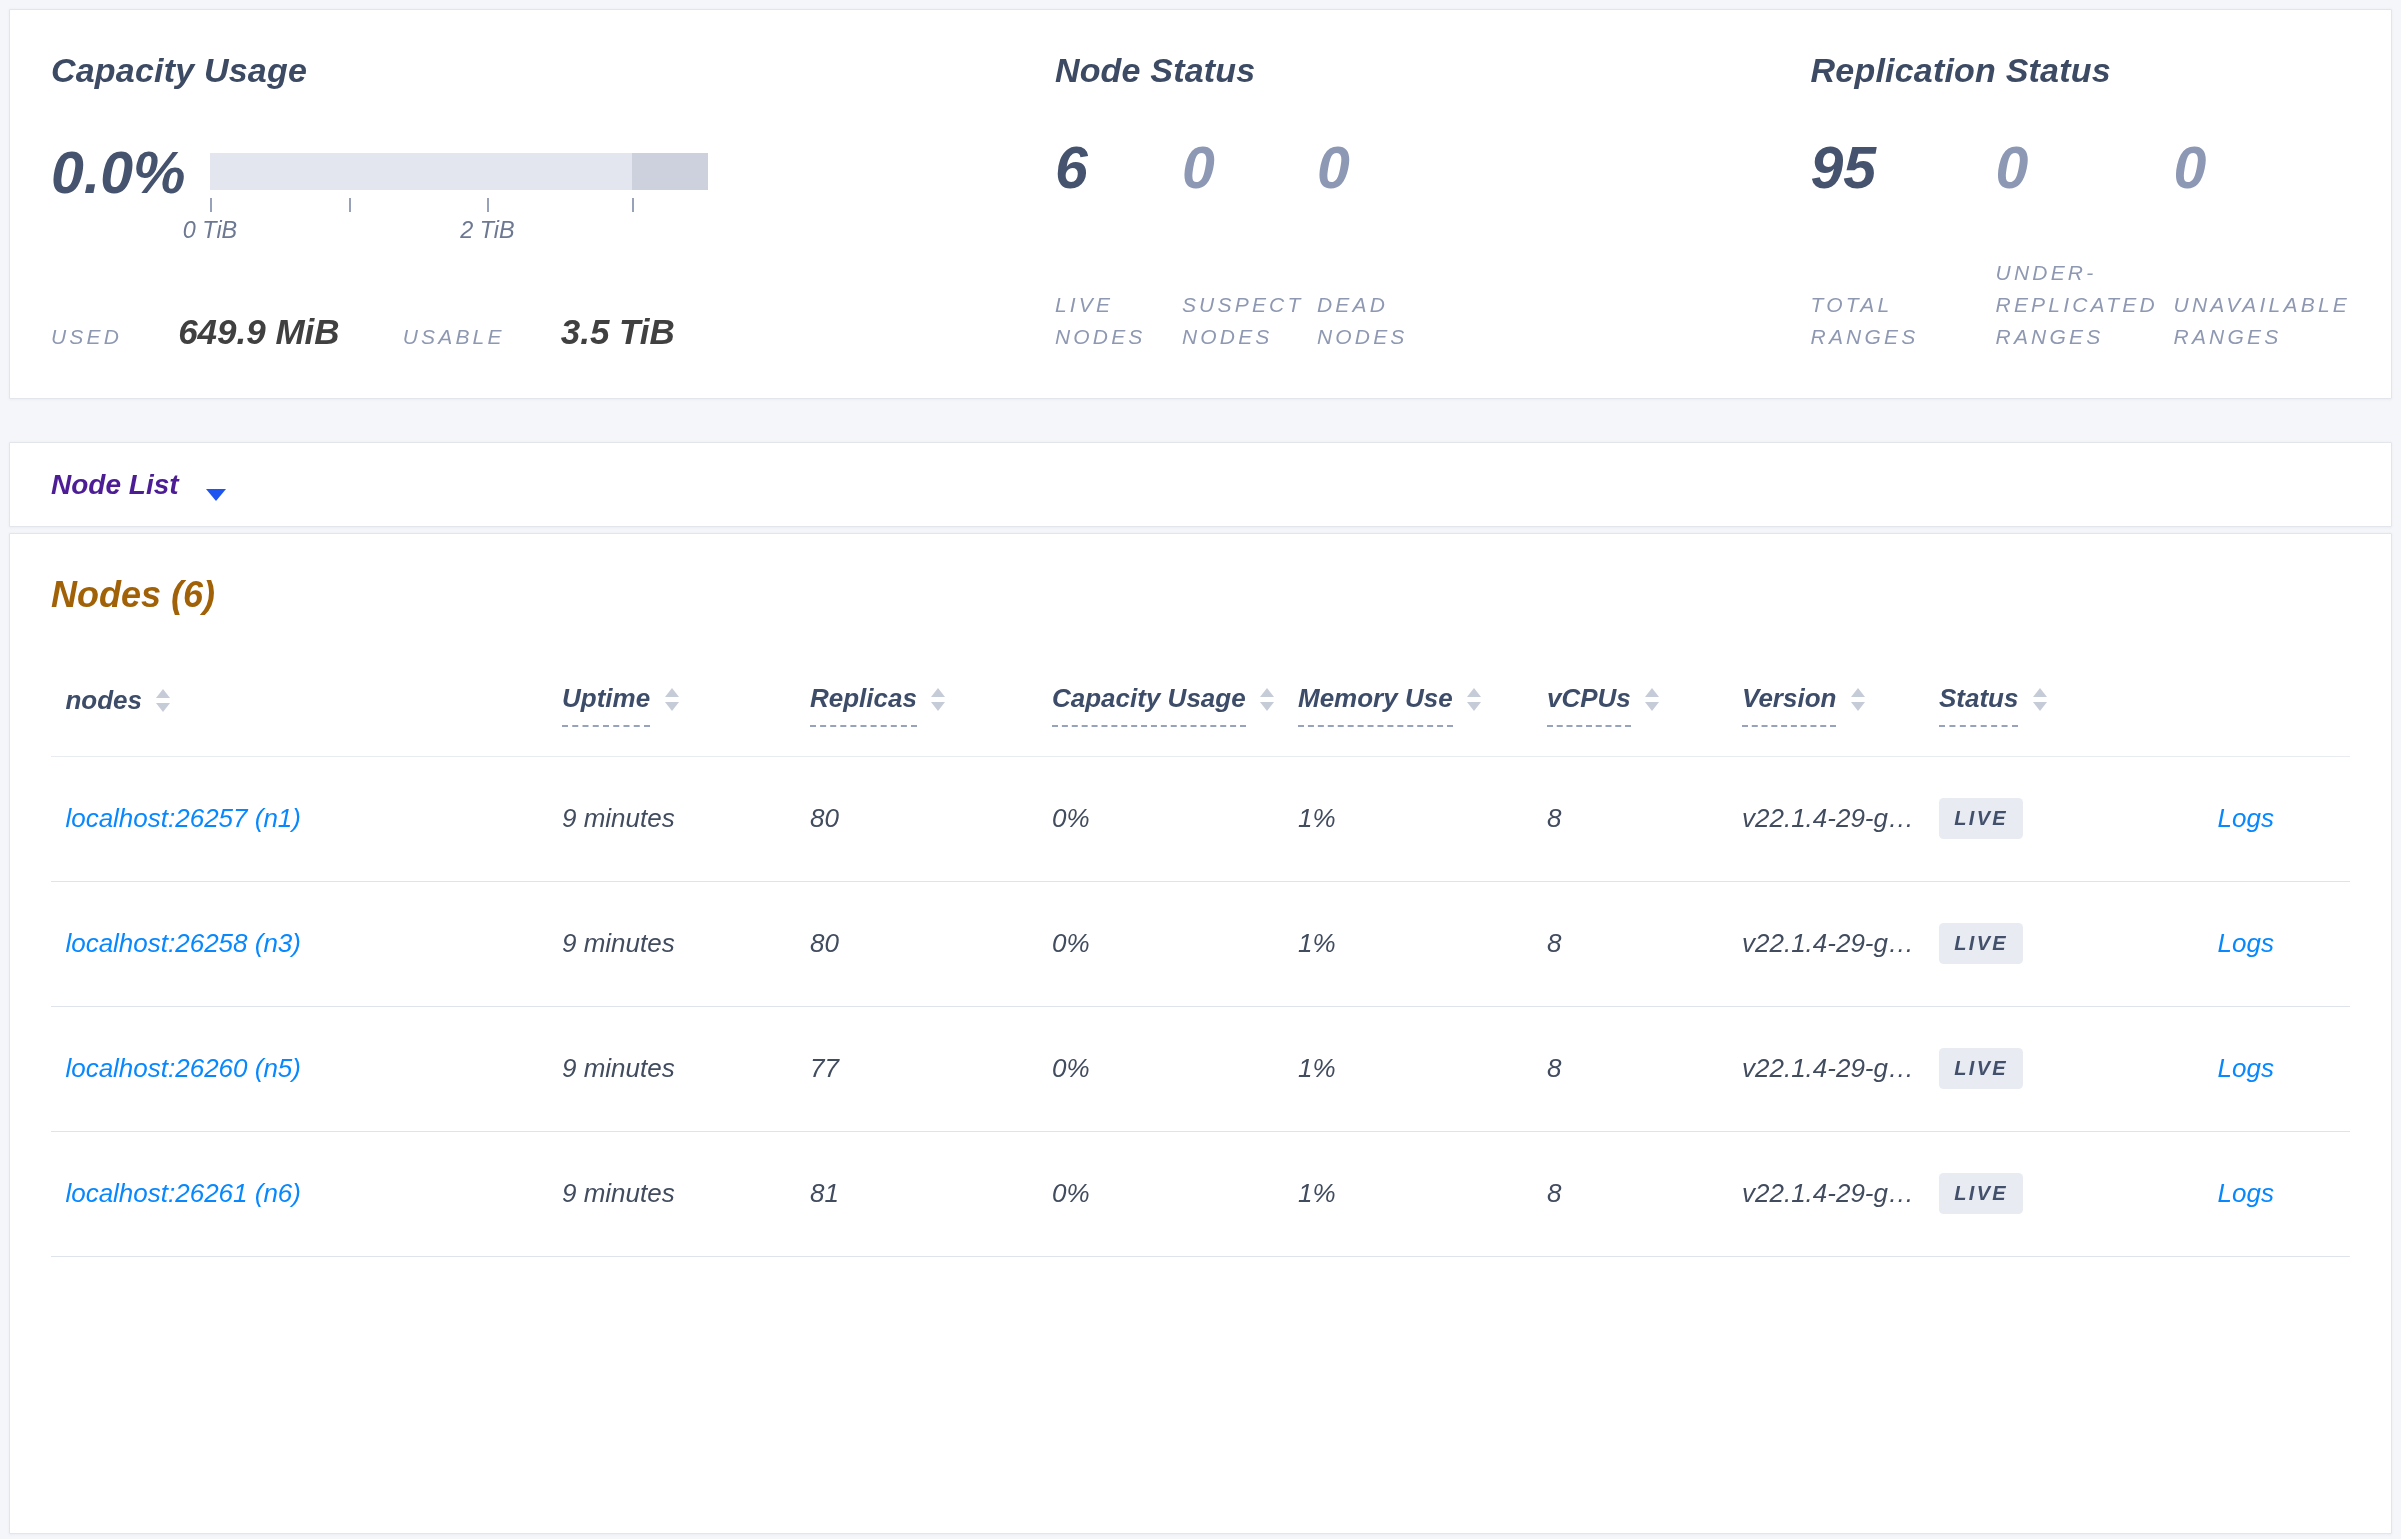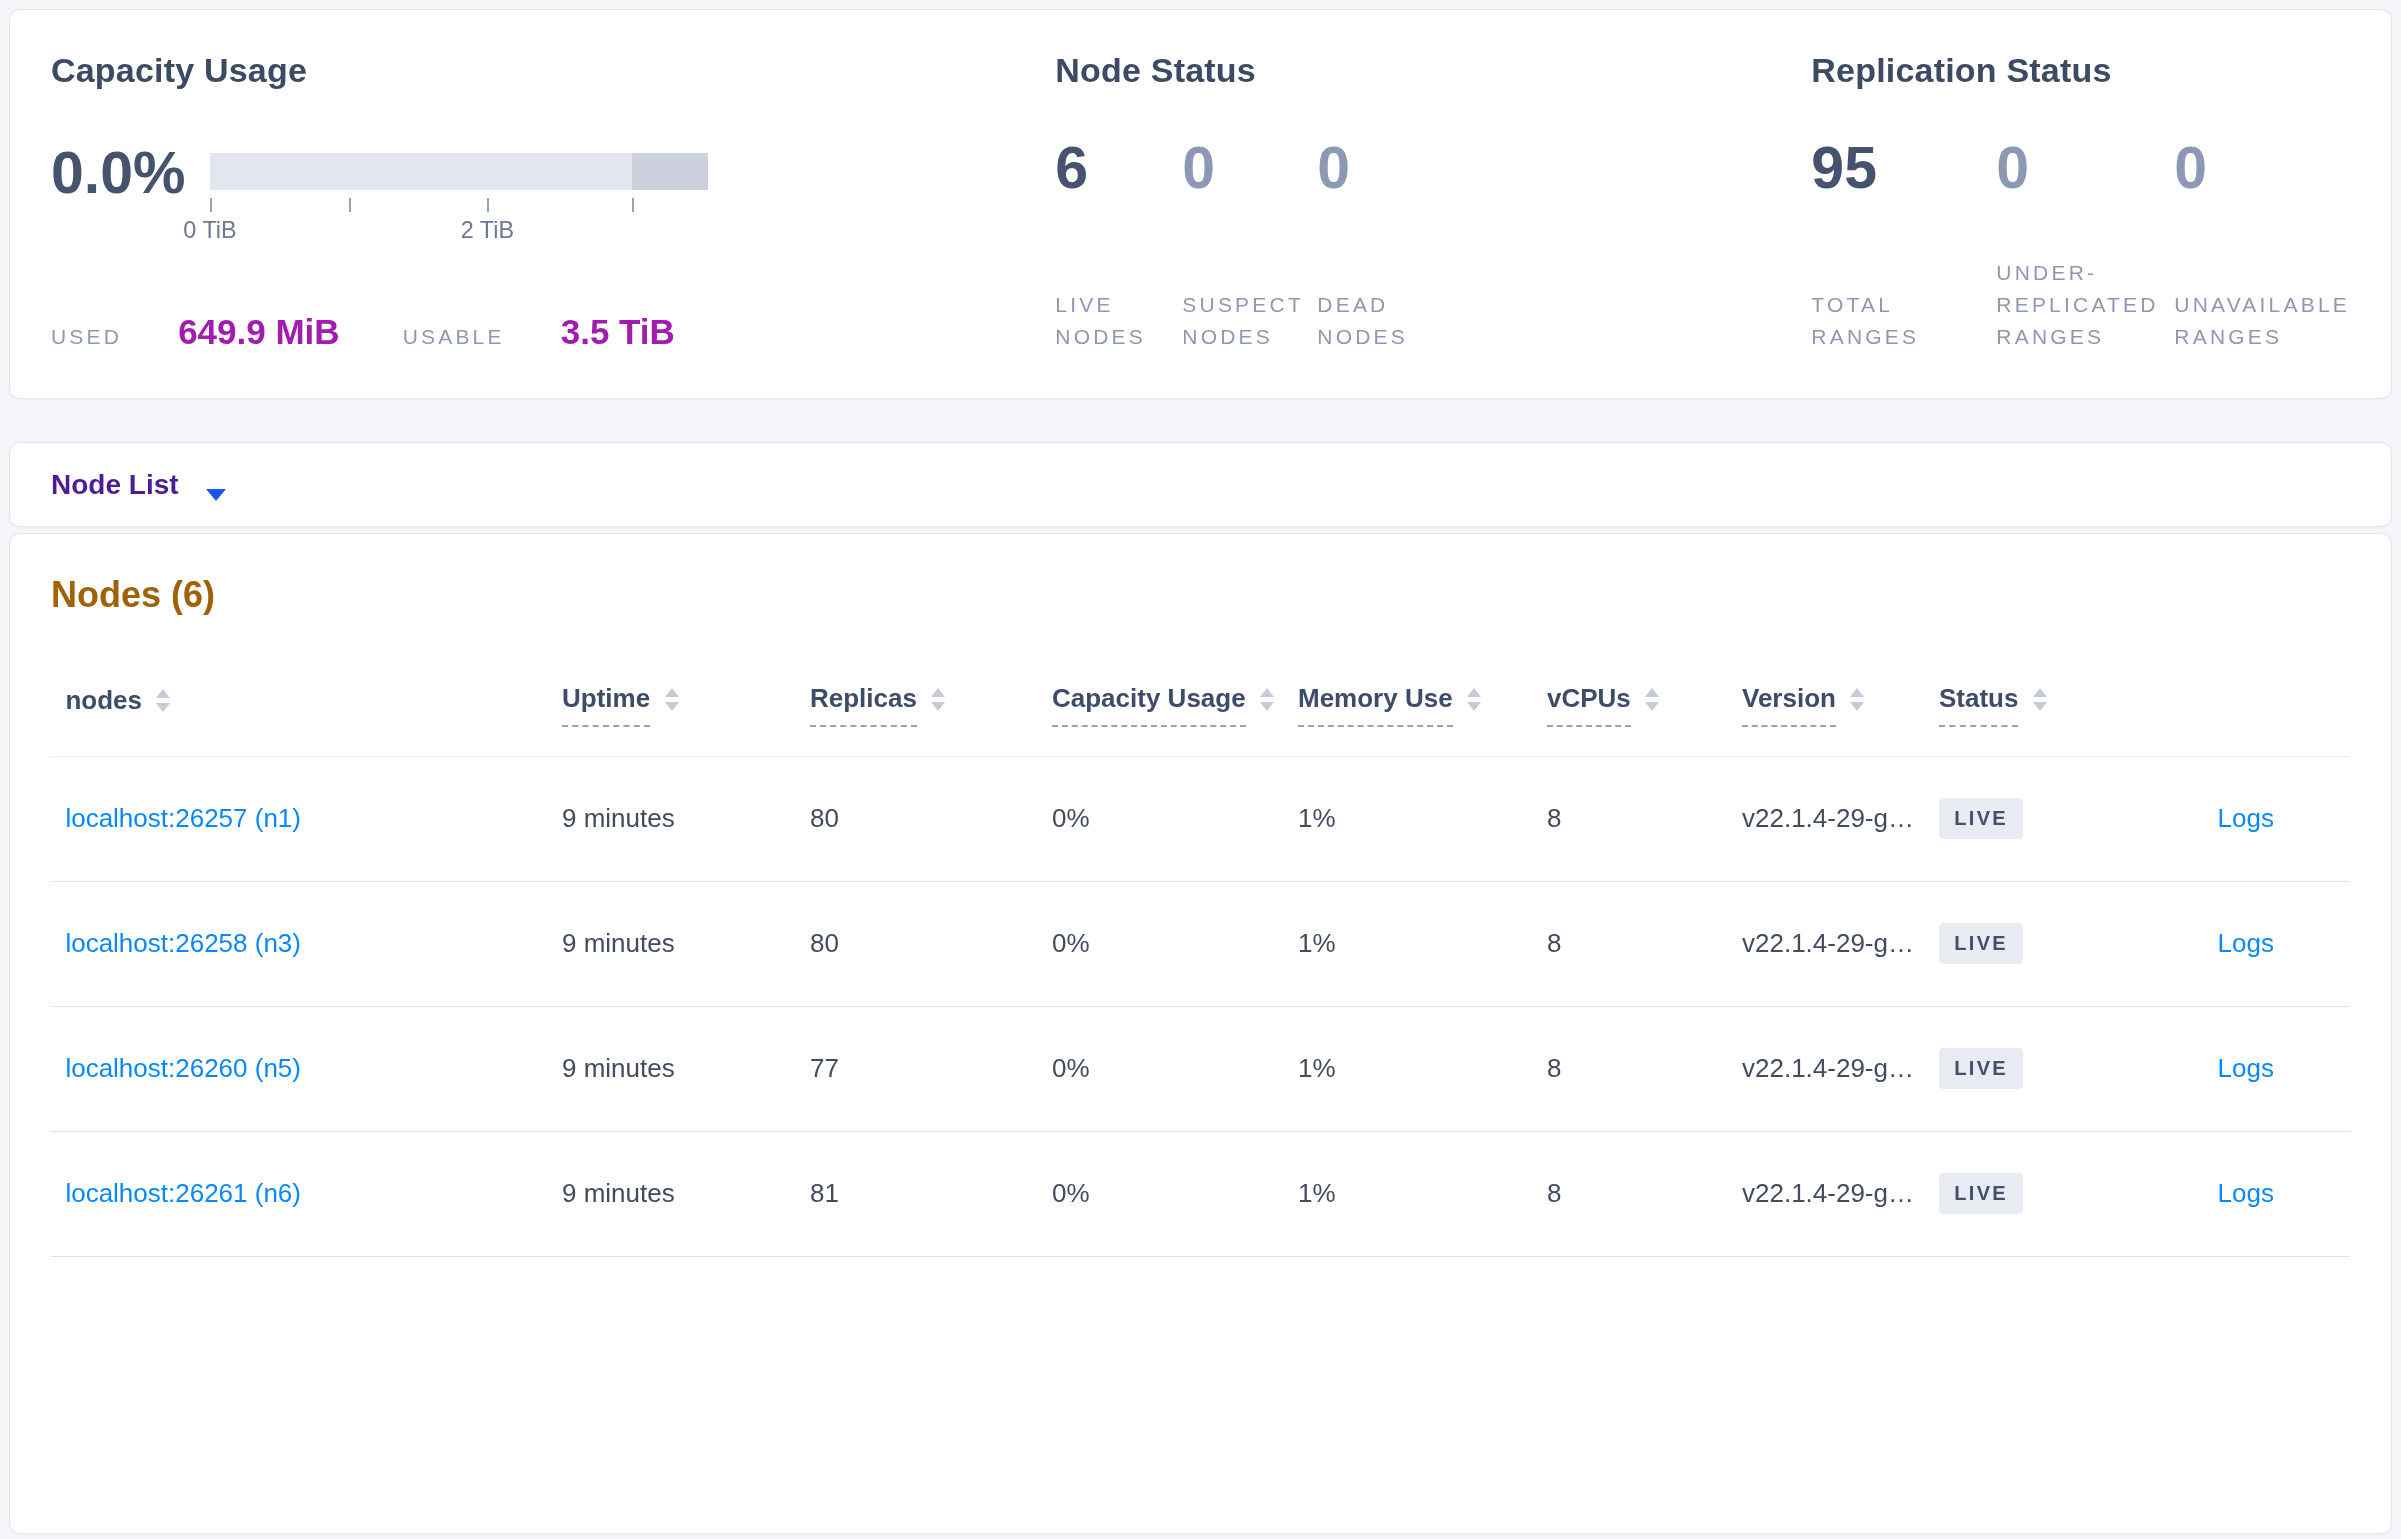--- a/index.html
+++ b/index.html
@@ -6,22 +6,23 @@
   html,body { width:2401px; height:1540px; overflow:hidden; }
   body {
     background:#f4f6fa;
     font-family:"Liberation Sans", sans-serif;
     color:#424c5f;
   }
   .page { padding:9px 9px 0 9px; }
   .card {
     background:#ffffff;
     border:0.9px solid #e2e5eb;
-    border-radius:11px;
+    border-radius:1px;
     box-shadow:0 0.9px 2.7px rgba(56,66,89,0.05);
+    font-style:italic;
   }
 
   
   .summary-card {
     height:390px;
     display:flex;
     padding:41px 41px 45px 41px;
   }
   .sec { display:flex; flex-direction:column; height:100%; }
   .sec-capacity { width:1007px; }
@@ -52,21 +53,21 @@
     position:absolute; top:27px; transform:translateX(-50%);
     font-size:23.4px; color:#6d7892; white-space:nowrap;
   }
   .cap-tick-label.t0 { left:0; }
   .cap-tick-label.t2 { left:55.7%; }
 
   .cap-stats { margin-top:auto; display:flex; align-items:baseline; }
   .mini-label {
     font-size:21px; letter-spacing:3.2px; color:#8e98b2; white-space:pre-line; line-height:32px;
   }
-  .big-val { font-size:35px; font-weight:700; color:#a21caf; }
+  .big-val { font-size:35px; font-weight:700; color:#404040; }
   .cap-stats .big-val { margin-left:56px; }
   .cap-stats .mini-label.second { margin-left:63px; }
 
   .stats-row { display:flex; flex:1; margin-top:49px; }
   .stat { display:flex; flex-direction:column; }
   .sec-nodes .stat:nth-child(1){ width:127px; }
   .sec-nodes .stat:nth-child(2){ width:135px; }
   .sec-nodes .stat:nth-child(3){ flex:1; }
   .sec-replication .stat:nth-child(1){ width:185px; }
   .sec-replication .stat:nth-child(2){ width:178px; }

